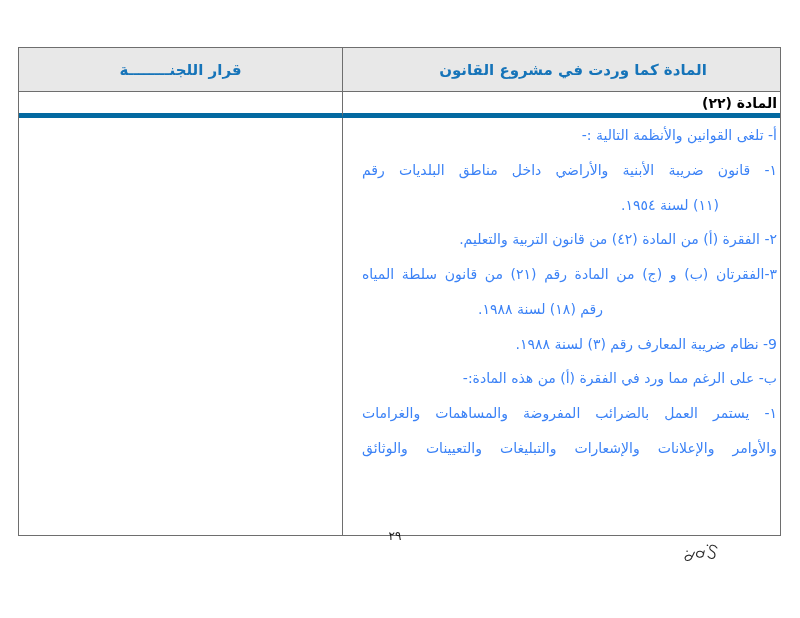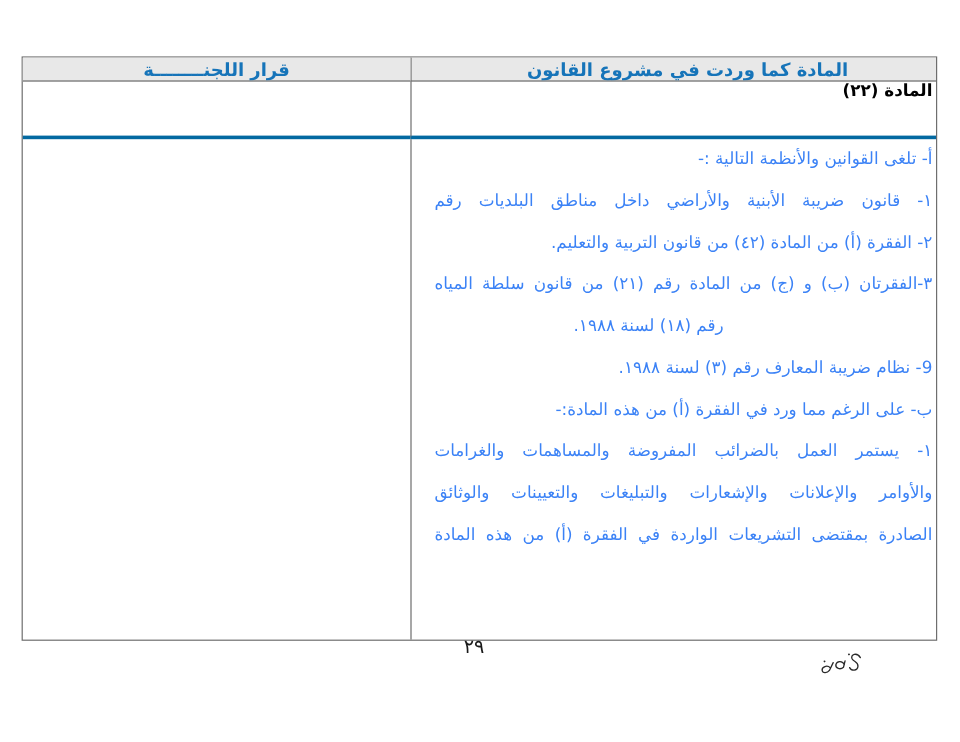--- a/index.html
+++ b/index.html
@@ -29,34 +29,35 @@
     grid-template-columns: 438px 323px;
     background: #ffffff;
   }
   .cell {
     box-sizing: border-box;
     overflow: hidden;
   }
   
   .col-right { border-left: 1px solid #6e6e6e; padding-left: 23px; }
   .row-header {
-    height: 20px;
+    height: 44px;
     background: #e8e8e8;
     border-bottom: 1px solid #6e6e6e;
     display: flex;
     align-items: center;
     justify-content: center;
     color: #1674b9;
     font-weight: bold;
     font-size: 15px;
   }
   .row-article {
-    height: 48px;
-    border-bottom: 3px solid #0369a1;
+    height: 26px;
+    border-bottom: 5px solid #0369a1;
     display: flex;
+    align-items: center;
   }
   .article-label {
     font-weight: bold;
     font-size: 14px;
     color: #000000;
     padding-right: 3px;
   }
   .row-body {
     height: 417px;
     padding: 0 3px;
@@ -79,21 +80,21 @@
   }
   .li1 { text-align: right; padding-right: 58px; }
   .li2 { text-align: center; padding-right: 42px; }
   
   .page-number {
     position: absolute;
     top: 529px;
     left: 0;
     width: 790px;
     text-align: center;
-    font-size: 16px;
+    font-size: 12px;
     color: #1a1a1a;
   }
   .signature {
     position: absolute;
     left: 668px;
     top: 542px;
     width: 56px;
     height: 30px;
     transform: rotate(-8deg);
   }
@@ -109,28 +110,28 @@
     <div class="cell row-header">قرار اللجنــــــــة</div>
 
     <div class="cell col-right row-article">
       <span class="article-label">المادة (٢٢)</span>
     </div>
     <div class="cell row-article"></div>
 
     <div class="cell col-right row-body">
       <div class="bline lr">أ- تلغى القوانين والأنظمة التالية :-</div>
       <div class="bline lj">١- قانون ضريبة الأبنية والأراضي داخل مناطق البلديات رقم</div>
+      <div class="bline li1">(١١) لسنة ١٩٥٤.</div>
       <div class="bline lr">٢- الفقرة (أ) من المادة (٤٢) من قانون التربية والتعليم.</div>
       <div class="bline lj">٣-الفقرتان (ب) و (ج) من المادة رقم (٢١) من قانون سلطة المياه</div>
       <div class="bline li2">رقم (١٨) لسنة ١٩٨٨.</div>
       <div class="bline lr">9- نظام ضريبة المعارف رقم (٣) لسنة ١٩٨٨.</div>
       <div class="bline lr">ب- على الرغم مما ورد في الفقرة (أ) من هذه المادة:-</div>
       <div class="bline lj">١- يستمر العمل بالضرائب المفروضة والمساهمات والغرامات</div>
       <div class="bline lj">والأوامر والإعلانات والإشعارات والتبليغات والتعيينات والوثائق</div>
-      <div class="bline lj">الصادرة بمقتضى التشريعات الواردة في الفقرة (أ) من هذه المادة</div>
     </div>
     <div class="cell row-body"></div>
 
   </div>
 
   <div class="page-number">٢٩</div>
 
   <svg class="signature" viewBox="0 0 56 30" fill="none" xmlns="http://www.w3.org/2000/svg">
     <path d="M50 9 c-2 -5 -8 -4 -7 0 c1 3 5 3 4 7 c-1 4 -6 3 -7 0" stroke="#2a2a2a" stroke-width="1.1" stroke-linecap="round"></path>
     <path d="M36 13 c-1 -4 -6 -4 -7 -1 c-1 3 3 5 6 3 l2 -5" stroke="#2a2a2a" stroke-width="1.1" stroke-linecap="round"></path>

